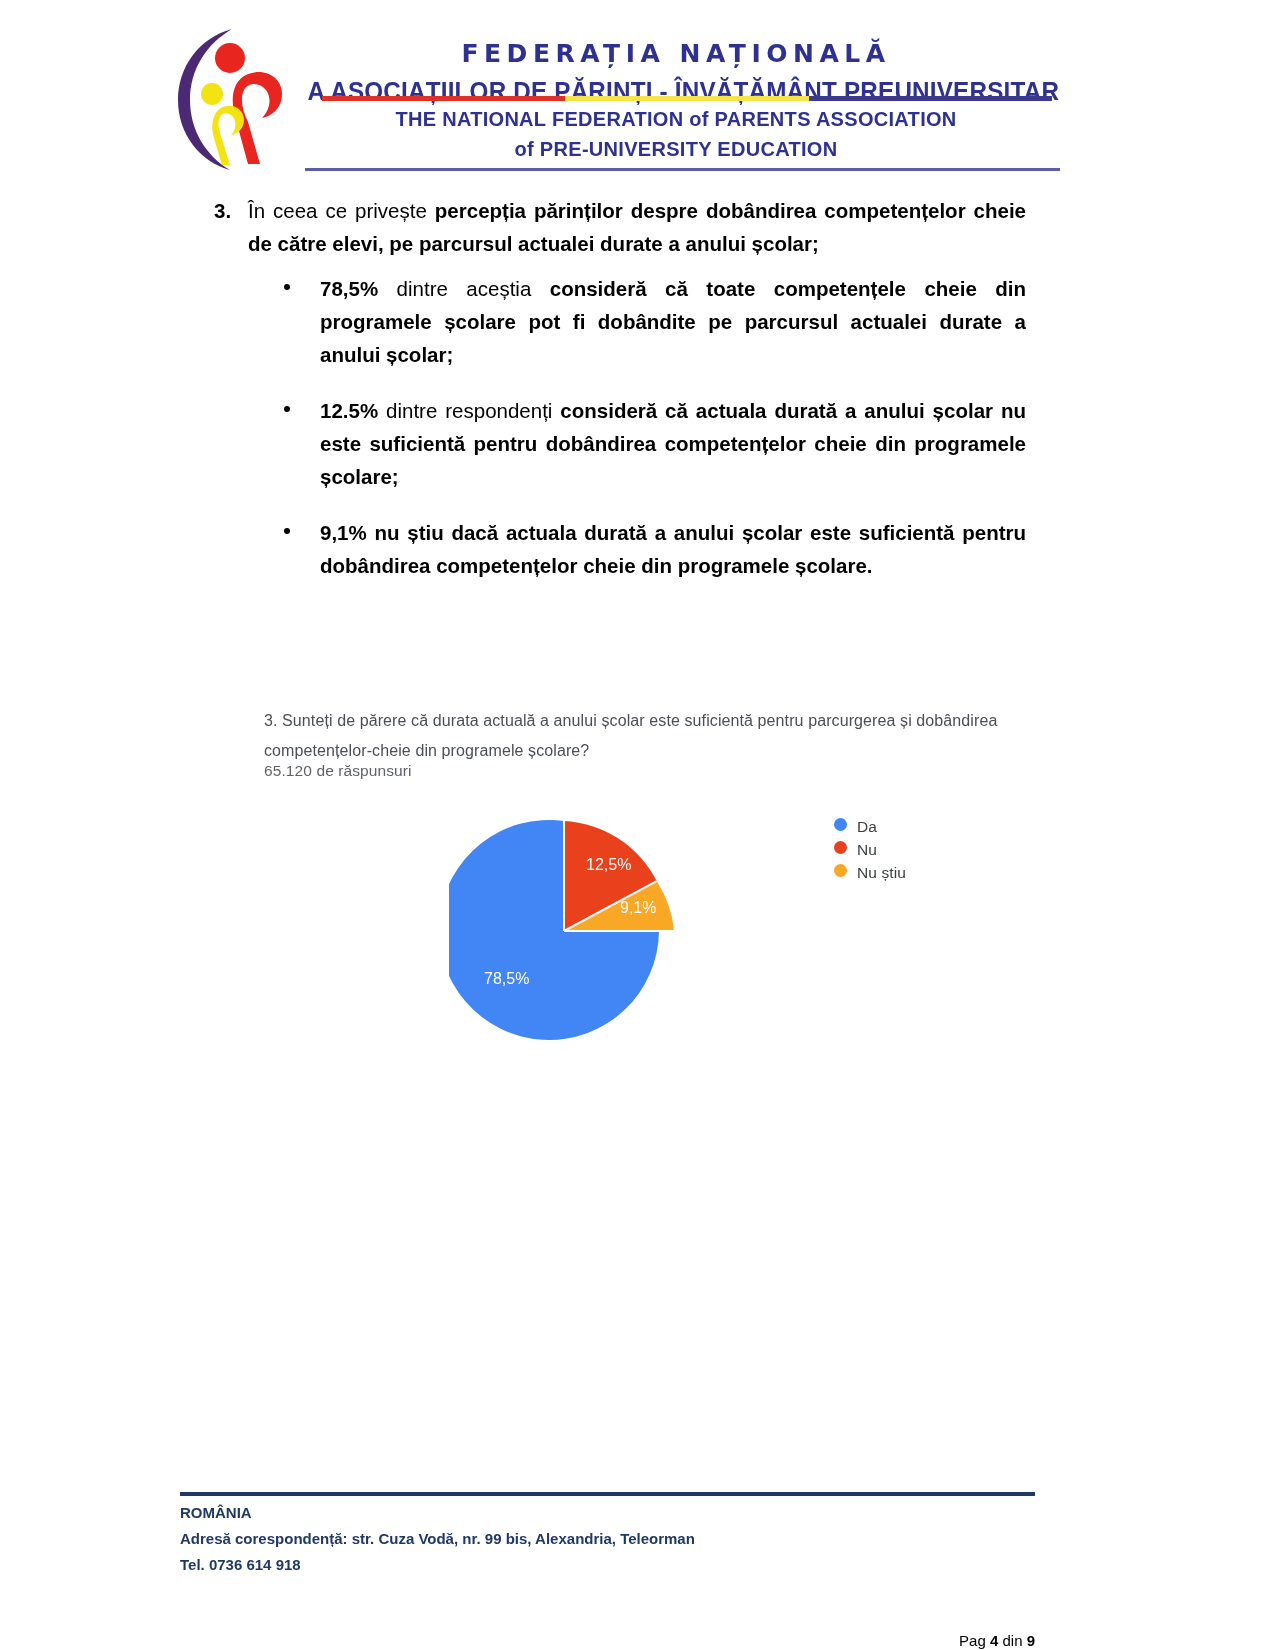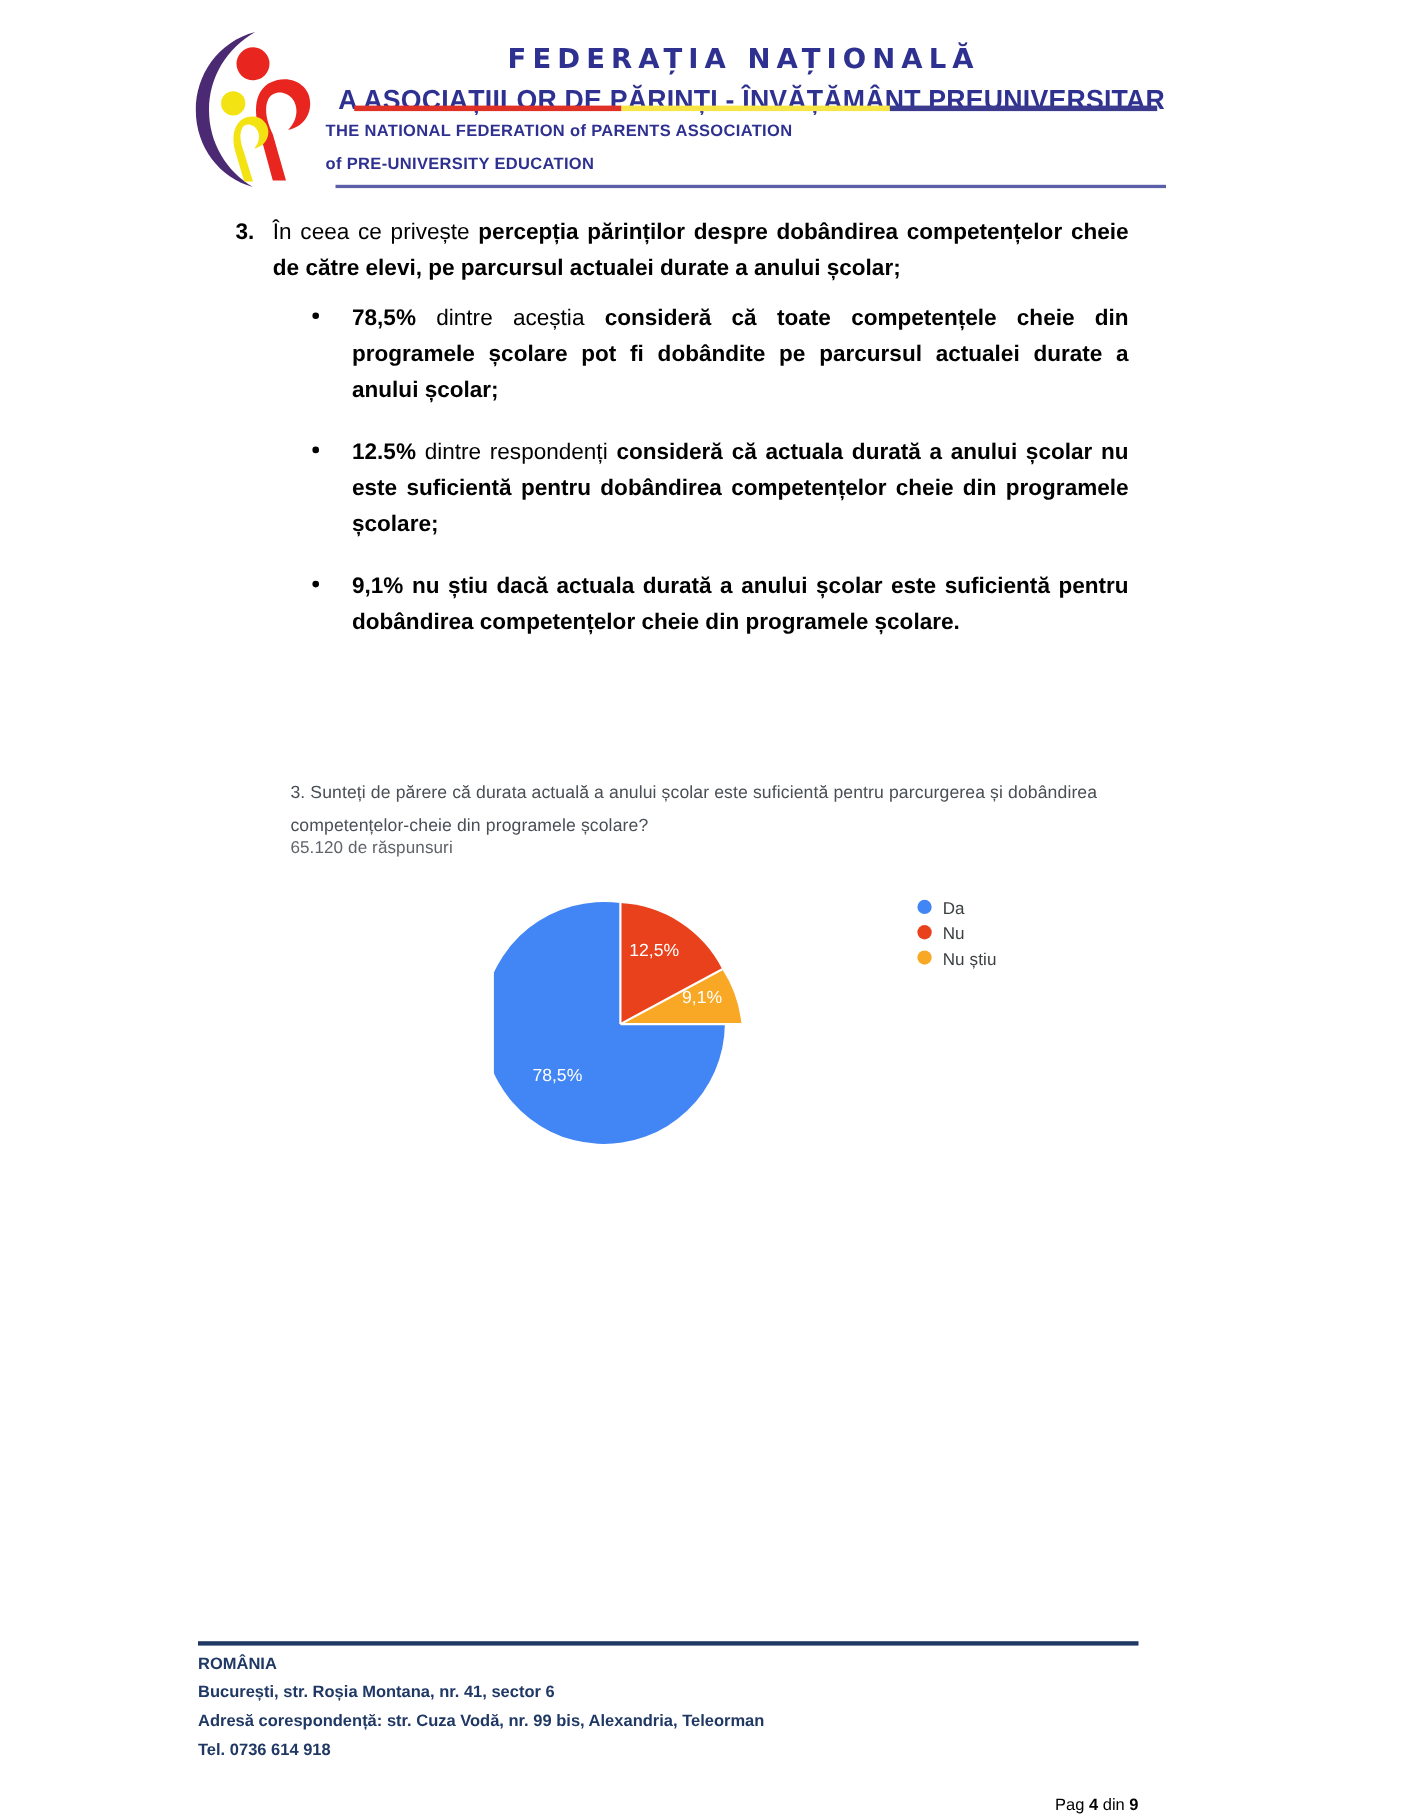--- a/index.html
+++ b/index.html
@@ -74,24 +74,24 @@
   }
   .tri-red { background: #e03127; flex: 1; }
   .tri-yellow { background: #f7e547; flex: 1; }
   .tri-blue { background: #3b3a8f; flex: 1; }
 
   .lh-en {
     position: absolute;
     left: 296px;
     top: 106px;
     width: 760px;
-    text-align: left;
+    text-align: center;
     font-family: "Liberation Sans", sans-serif;
     font-weight: bold;
-    font-size: 15px;
+    font-size: 20px;
     color: #2f3191;
     line-height: 27px;
     letter-spacing: 0.3px;
   }
   .lh-en .en2 { margin-top: 3px; }
   .header-rule {
     position: absolute;
     left: 305px;
     top: 168px;
     width: 755px;
@@ -187,21 +187,21 @@
   .pie-wrap svg { display: block; }
 
   .pie-label {
     position: absolute;
     color: #ffffff;
     font-size: 16px;
     font-family: "Liberation Sans", sans-serif;
     white-space: nowrap;
   }
   .lbl-da   { left: 220px; top: 288px; }
-  .lbl-nu   { left: 308px; top: 174px; }
+  .lbl-nu   { left: 322px; top: 174px; }
   .lbl-nust { left: 356px; top: 217px; }
 
   .legend {
     position: absolute;
     left: 570px;
     top: 136px;
     width: 180px;
   }
   .legend-row {
     display: flex;
@@ -353,19 +353,18 @@
           <span class="legend-label">Nu știu</span>
         </div>
       </div>
 
     </div>
   </div>
 
   <div class="footer-rule"></div>
   <div class="footer-text">
     <div>ROMÂNIA</div>
-    <div>București, str. Roșia Montana, nr. 41, sector 6</div>
     <div>Adresă corespondență: str. Cuza Vodă, nr. 99 bis, Alexandria, Teleorman</div>
     <div>Tel. 0736 614 918</div>
   </div>
   <div class="page-number"><span>Pag </span><span class="pn-b">4</span><span> din </span><span class="pn-b">9</span></div>
 
 </div>
 
 </body></html>

